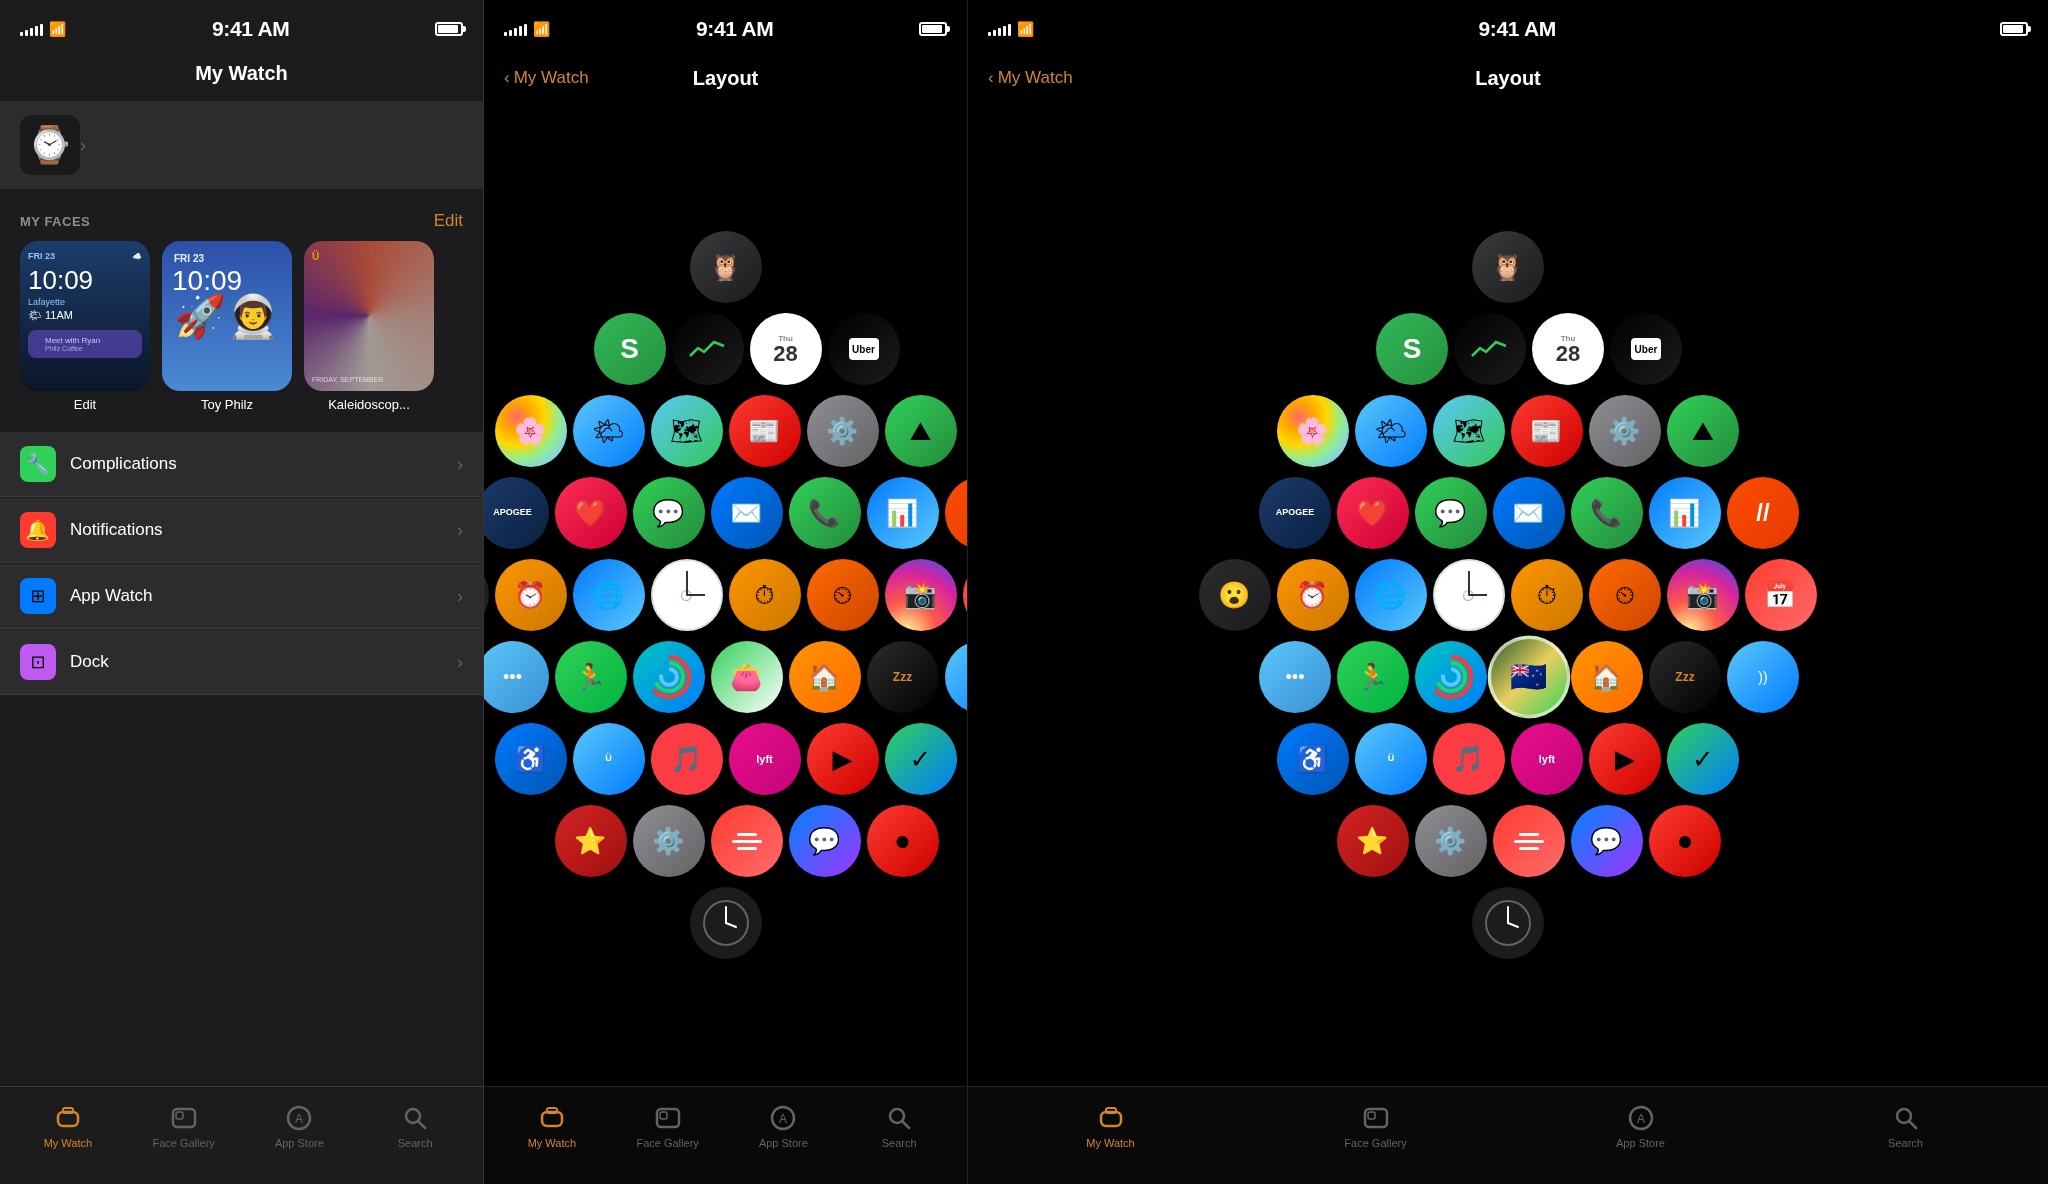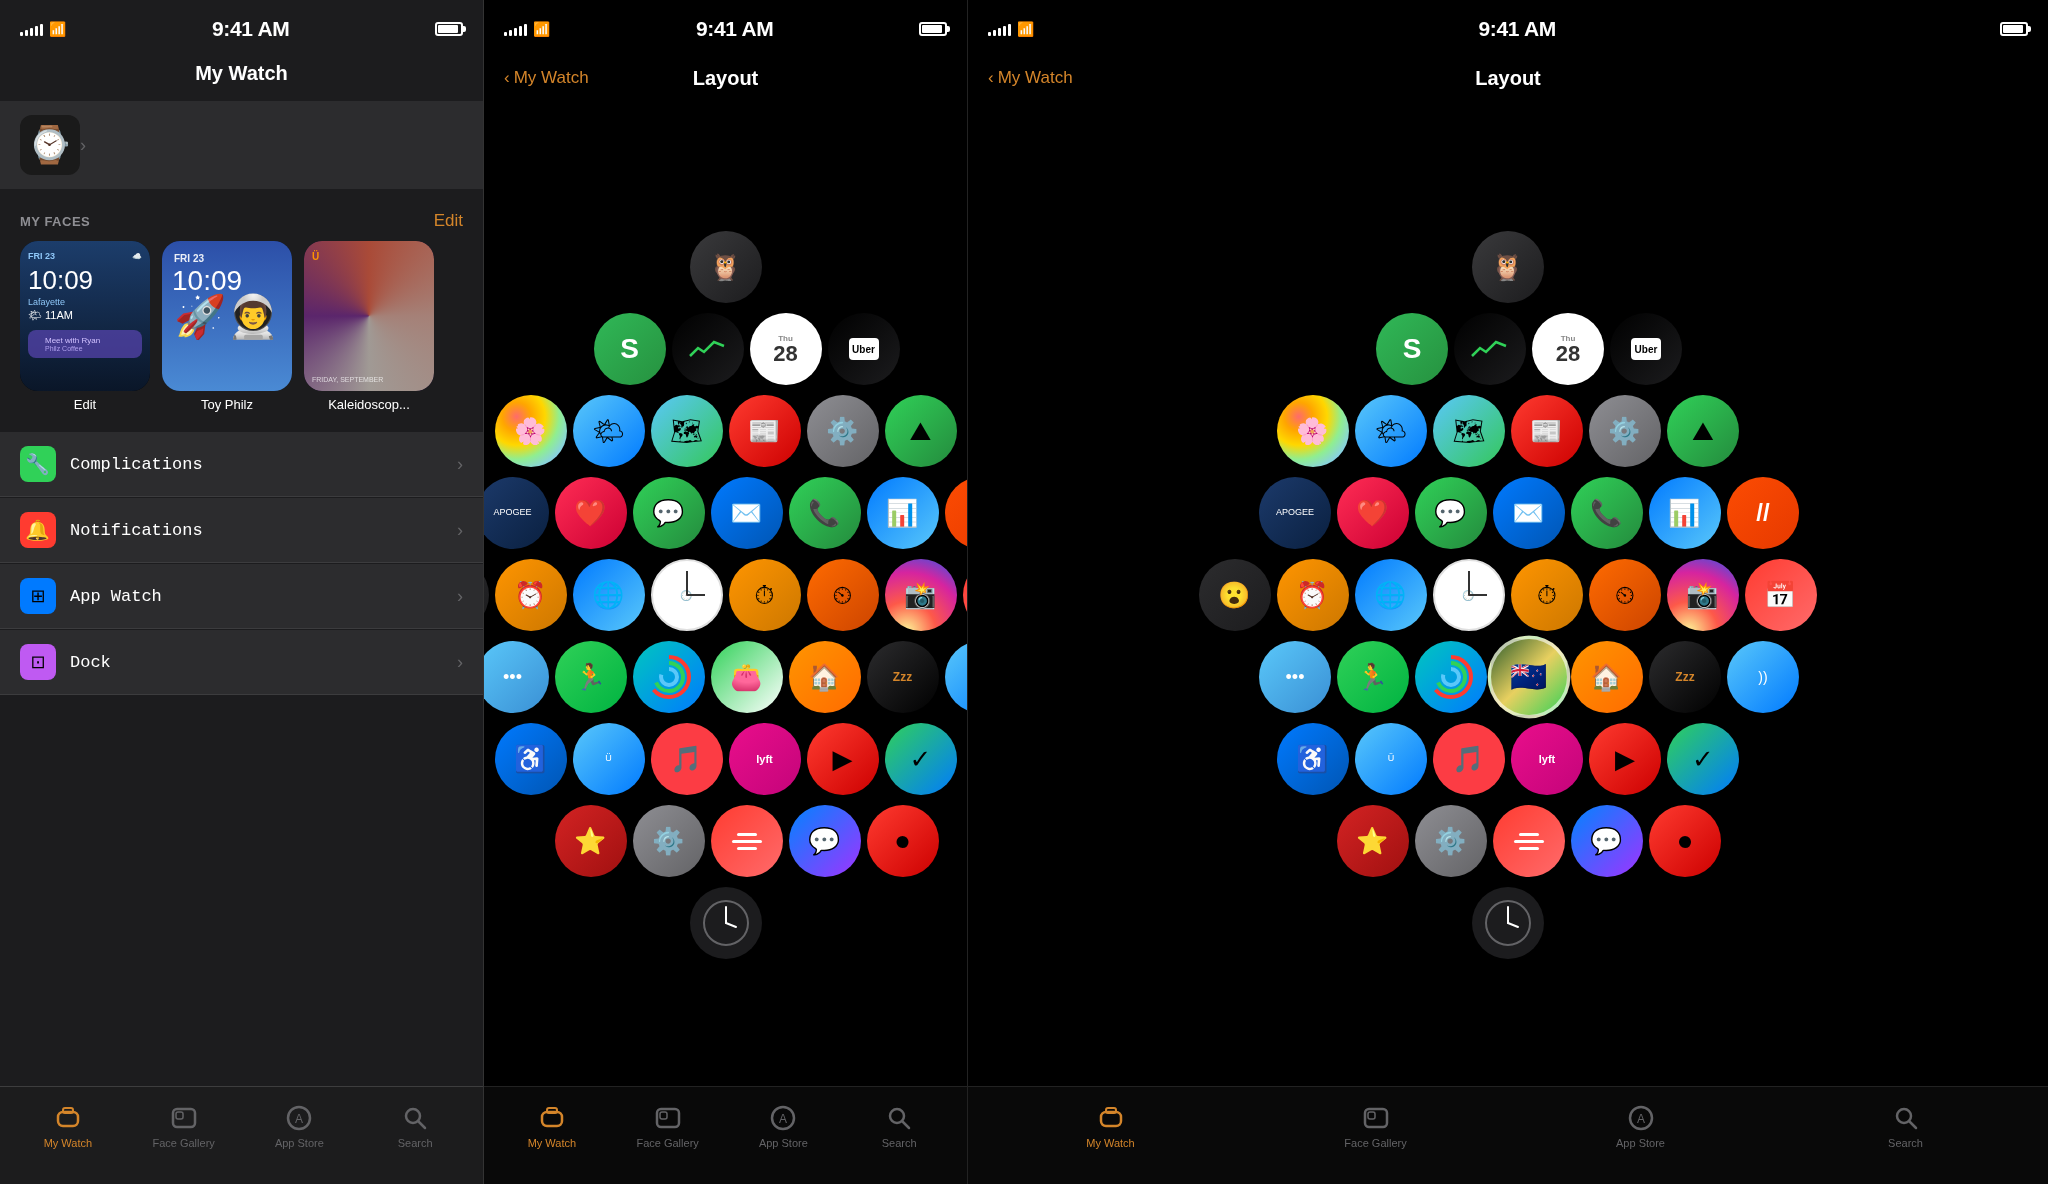--- a/index.html
+++ b/index.html
@@ -273,21 +273,20 @@
       flex-shrink: 0;
     }
     .menu-icon-green { background: #30d158; }
     .menu-icon-red { background: #ff3b30; }
     .menu-icon-blue { background: #007aff; }
     .menu-icon-purple { background: #bf5af2; }
     .menu-label {
       flex: 1;
       font-size: 17px;
       color: #fff;
-      font-family: Liberation Mono, monospace;
     }
 
     
     .tab-bar {
       height: 98px;
       background: rgba(28,28,30,0.95);
       border-top: 1px solid rgba(255,255,255,0.15);
       display: flex;
       align-items: center;
       justify-content: space-around;
@@ -408,21 +407,21 @@
       display: flex;
       align-items: center;
       justify-content: space-around;
       padding: 0 10px;
       padding-bottom: 20px;
     }
 
     
     .app-text {
       font-size: 10px;
-      font-weight: 400;
+      font-weight: 700;
       color: #fff;
       text-align: center;
       line-height: 1.1;
     }
 
     
     .hc-container {
       display: flex;
       flex-direction: column;
       align-items: center;

